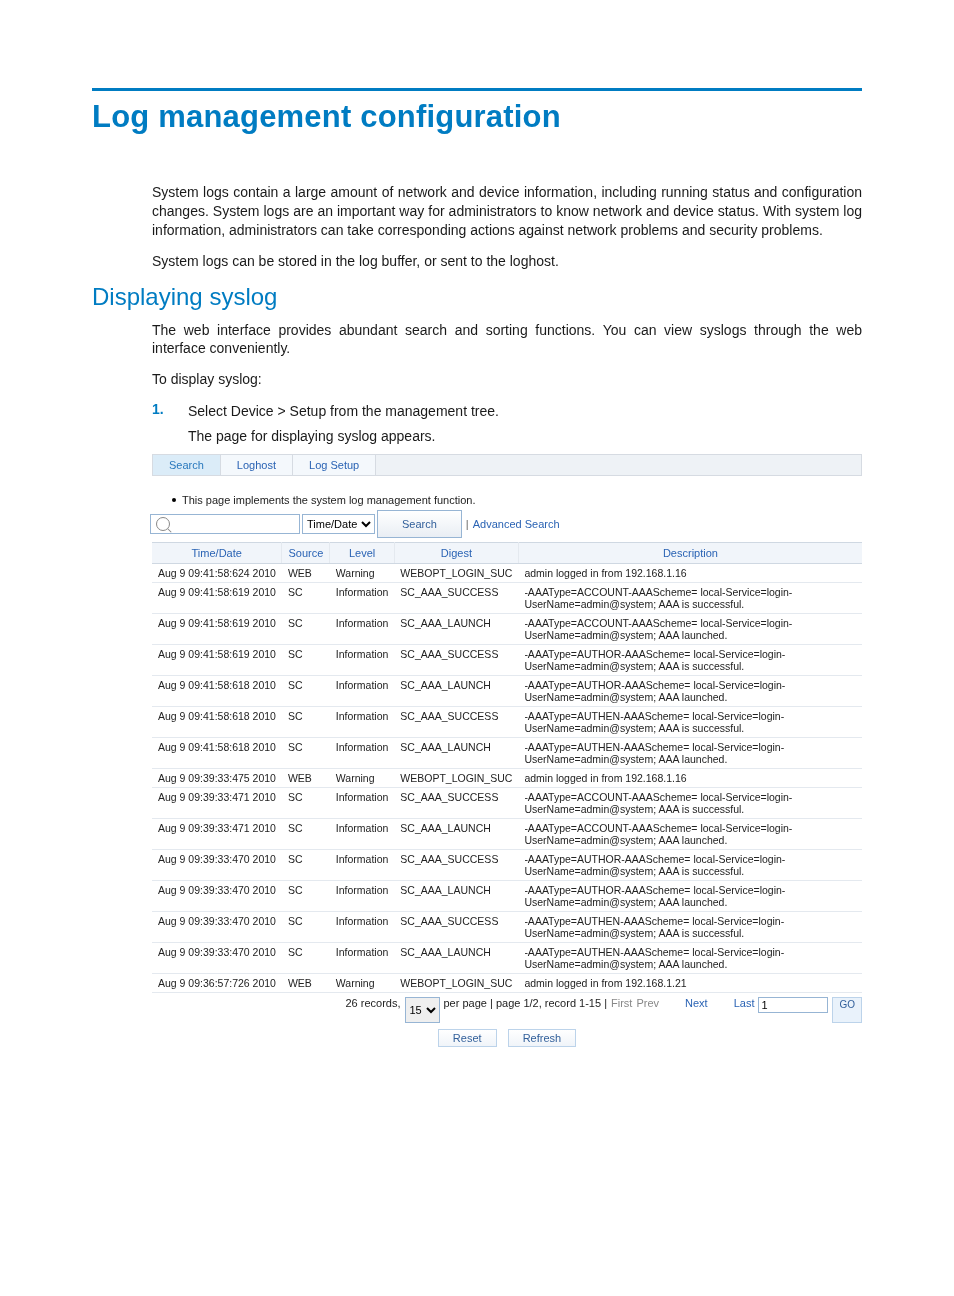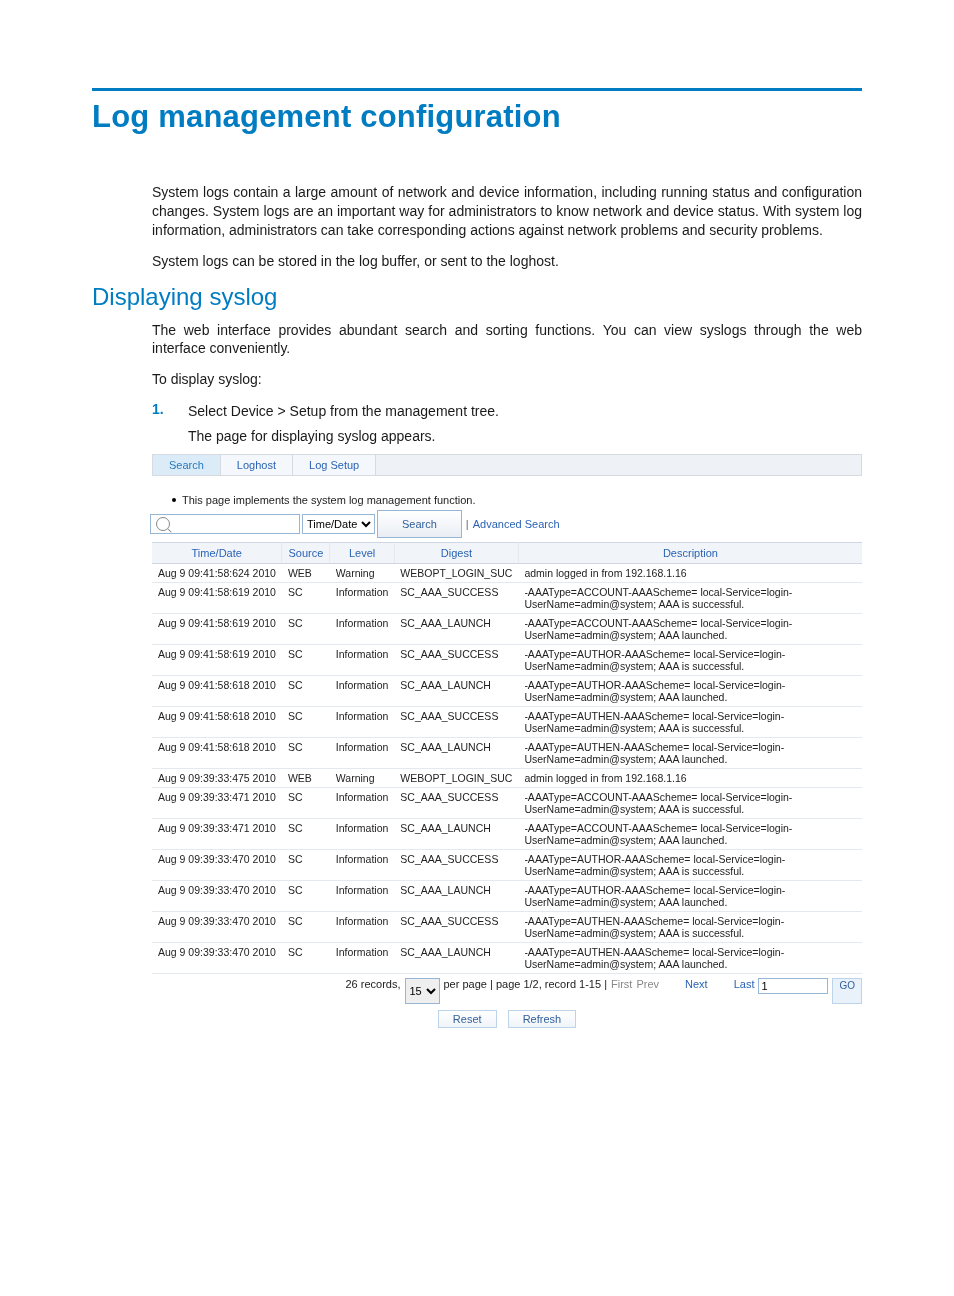--- a/index.html
+++ b/index.html
@@ -381,20 +381,27 @@
               <td>Information</td>
               <td>SC_AAA_SUCCESS</td>
               <td class="desc">-AAAType=AUTHEN-AAAScheme= local-Service=login-UserName=admin@system; AAA is successful.</td>
             </tr>
             <tr>
               <td>Aug  9 09:39:33:470 2010</td>
               <td>SC</td>
               <td>Information</td>
               <td>SC_AAA_LAUNCH</td>
               <td class="desc">-AAAType=AUTHEN-AAAScheme= local-Service=login-UserName=admin@system; AAA launched.</td>
+            </tr>
+            <tr>
+              <td>Aug  9 09:36:57:726 2010</td>
+              <td>WEB</td>
+              <td>Warning</td>
+              <td>WEBOPT_LOGIN_SUC</td>
+              <td class="desc">admin logged in from 192.168.1.21</td>
             </tr>
           </tbody>
       </table>
 
       <div class="pager">
         <span>26 records,</span>
         <select>
           <option>15</option>
         </select>
         <span>per page | page 1/2, record 1-15 |</span>

